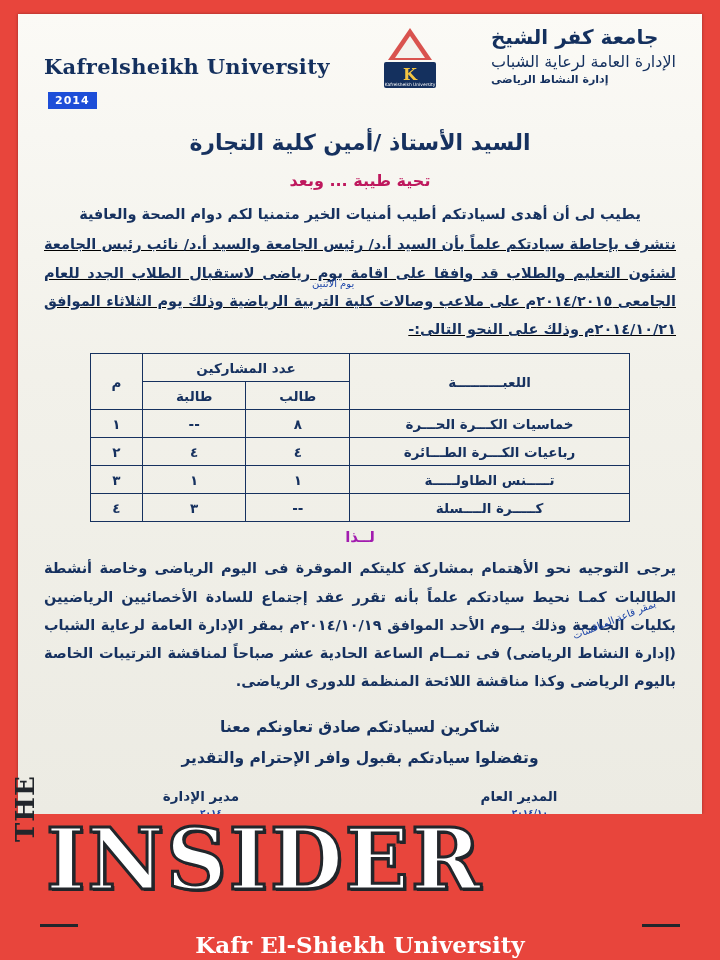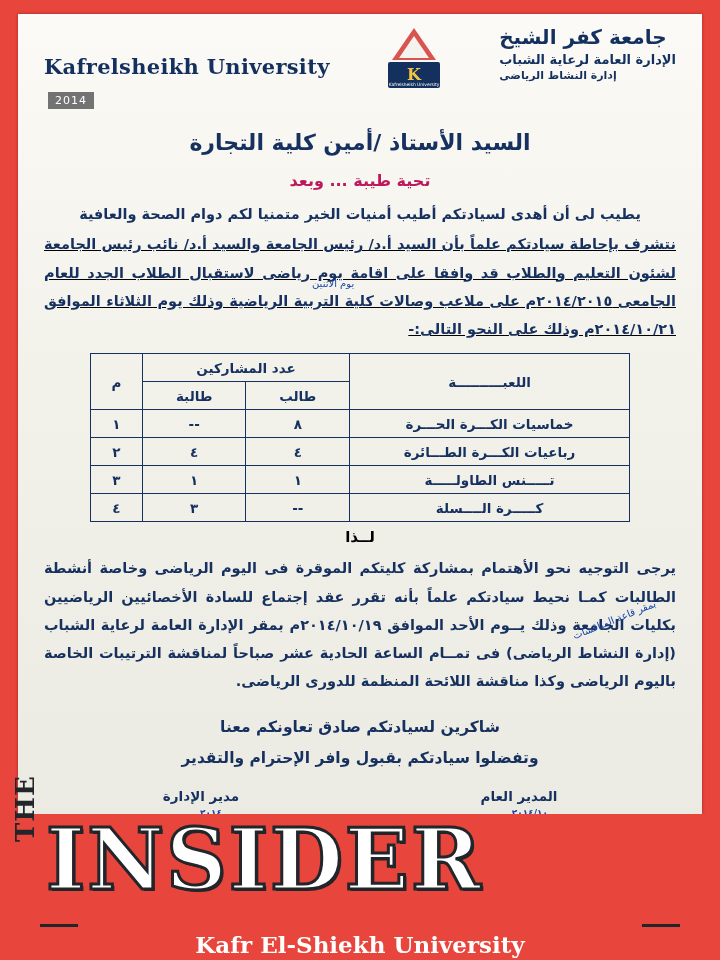--- a/index.html
+++ b/index.html
@@ -23,31 +23,31 @@
     content:"";position:absolute;inset:0;
     background:linear-gradient(180deg,#fbfaf6 0%,#f2f1ea 45%,#ecebe3 100%);
     z-index:0;
   }
   .inner{position:relative;z-index:1;padding:10px 26px 0 26px;}
 
   
   .header{display:flex;align-items:flex-start;justify-content:space-between;height:92px;}
   .uni-ar{text-align:left;direction:rtl;color:#14305e;line-height:1.35;}
   .uni-ar .l1{font-size:20px;font-weight:bold;letter-spacing:0;}
-  .uni-ar .l2{font-size:13px;font-weight:bold;}
+  .uni-ar .l2{font-size:16px;font-weight:normal;}
   .uni-ar .l3{font-size:11px;font-weight:bold;}
   .logo{width:84px;height:70px;display:flex;align-items:center;justify-content:center;}
   .logo svg{display:block;}
   .uni-en{
     color:#14305e;font-family:"DejaVu Serif", serif;font-size:21px;
     font-weight:bold;letter-spacing:.3px;white-space:nowrap;margin-top:30px;
   }
   .year-badge{
     position:absolute; right:auto; left:30px; top:78px;
-    background:#737373;color:#fff;font-size:11px;font-weight:normal;
+    background:#1d4ed8;color:#fff;font-size:11px;font-weight:bold;
     padding:2px 7px;letter-spacing:1px;font-family:"DejaVu Sans",sans-serif;
     z-index:3;
   }
 
   
   .title{
     text-align:center;color:#16315f;font-weight:bold;font-size:22px;
     margin:14px 0 2px 0;letter-spacing:0;
   }
   .greet{
@@ -68,21 +68,21 @@
     color:#16315f;font-size:13.5px;font-weight:bold;
   }
   table.games td,table.games th{
     border:1px solid #16315f;padding:3px 9px;text-align:center;height:21px;
   }
   table.games .col-no{width:38px;}
   table.games .col-game{width:300px;}
   table.games .col-num{width:95px;}
   .spaced{letter-spacing:2px;}
 
-  .letha{text-align:center;color:#000000;font-weight:bold;font-size:15px;margin:4px 0 8px 0;}
+  .letha{text-align:center;color:#a21caf;font-weight:bold;font-size:15px;margin:4px 0 8px 0;}
 
   .thanks{
     text-align:center;color:#16315f;font-weight:bold;font-size:15.5px;line-height:2;margin-top:16px;
   }
 
   
   .sigs{display:flex;justify-content:space-between;margin-top:14px;padding:0 42px;}
   .sig{width:230px;text-align:center;color:#16315f;font-weight:bold;font-size:13.5px;}
   .sig .role{margin-bottom:2px;}
   .sig .scribble{height:54px;position:relative;}

